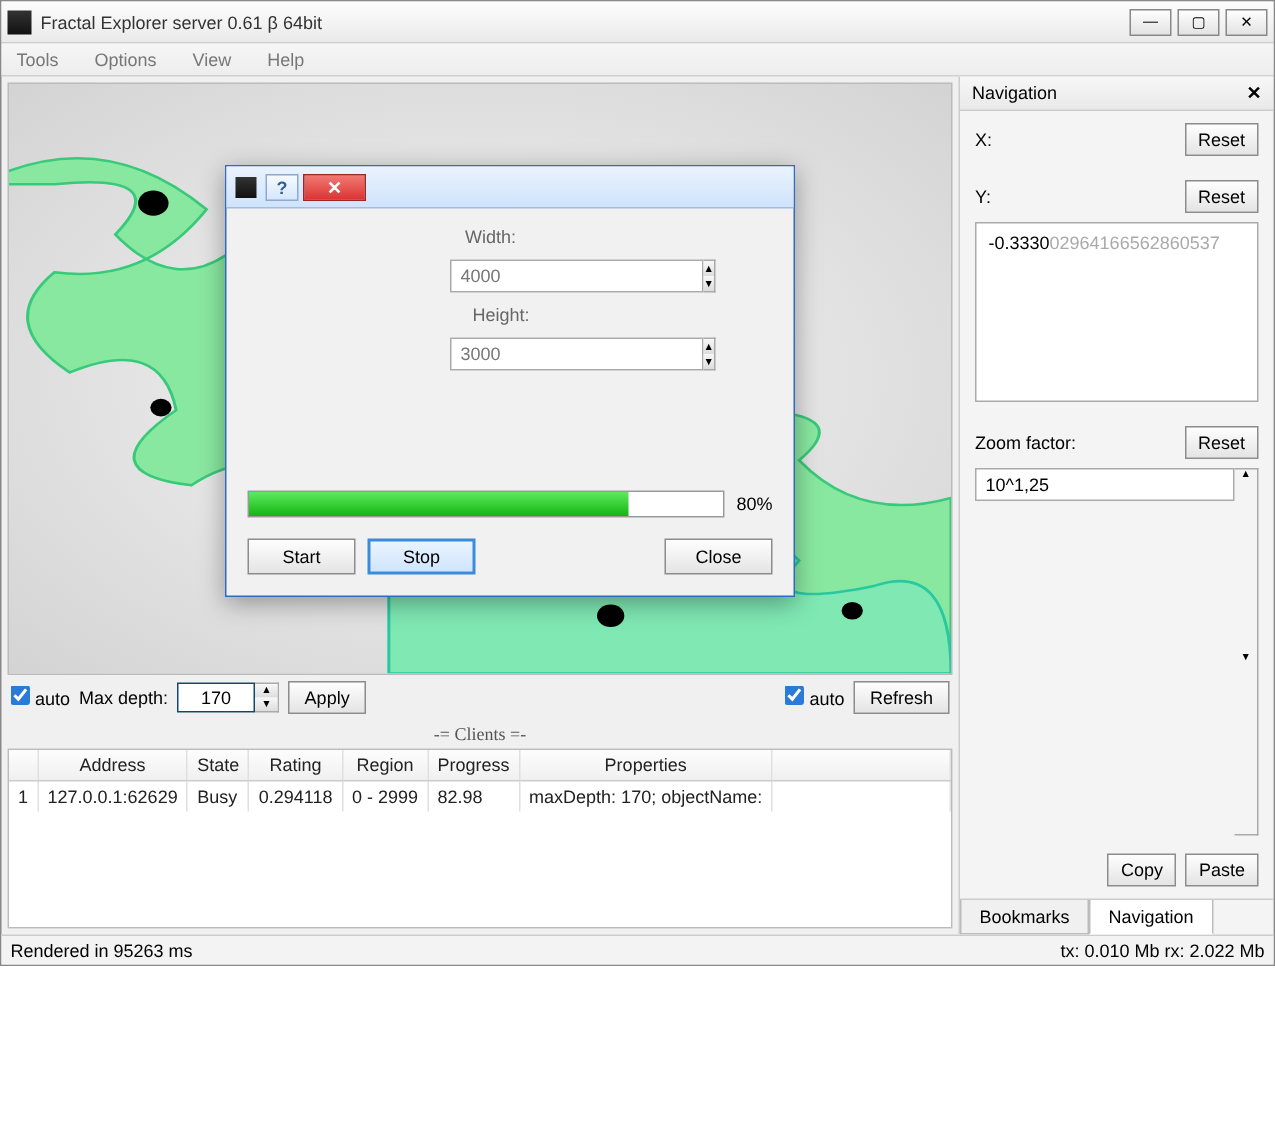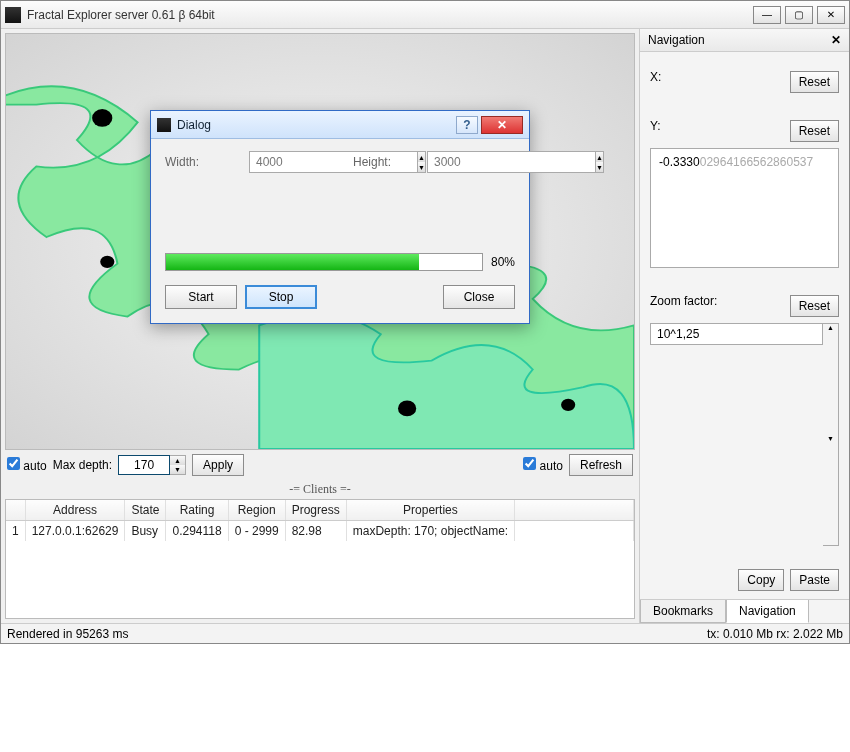--- a/index.html
+++ b/index.html
@@ -39,38 +39,38 @@
 .right-col { width:210px; border-left:1px solid #ccc; background:#f4f4f4; display:flex; flex-direction:column; }
 .nav-header { display:flex; align-items:center; background:linear-gradient(#f7f7f7,#e9e9e9); border-bottom:1px solid #ccc; padding:4px 8px; }
 .nav-header .close-x { margin-left:auto; font-weight:bold; }
 .nav-body { flex:1; padding:8px 10px; display:flex; flex-direction:column; gap:6px; }
 .nav-row { display:flex; align-items:center; }
 .nav-row label { flex:1; }
 .coord-box { height:120px; border:1px solid #aaa; background:#fff; padding:6px 8px; color:#aaa; }
 .coord-box .val { color:#000; }
 .zoom-input { flex:1; display:flex; }
 .zoom-input input{ flex:1; height:22px; border:1px solid #aaa; padding:0 6px; }
-.btn-sm { height:22px; padding:0 8px; border:1px solid #8c8c8c; background:linear-gradient(#fefefe,#e4e4e4);margin-top:11px; }
+.btn-sm { height:22px; padding:0 8px; border:1px solid #8c8c8c; background:linear-gradient(#fefefe,#e4e4e4); }
 .btn-row { display:flex; gap:6px; justify-content:flex-end; margin-top:6px; }
 .tabs { display:flex; border-top:1px solid #ccc; }
 .tab { padding:4px 12px; border:1px solid #bbb; border-top:none; background:#f0f0f0; position:relative; top:0; }
 .tab.active { background:#fff; border-bottom:1px solid #fff; }
 
 .statusbar { height:20px; border-top:1px solid #ccc; display:flex; align-items:center; padding:0 6px; background:#f3f3f3; }
 .statusbar .sb-right { margin-left:auto; }
 
 
 .dialog { position:absolute; left:150px; top:110px; width:380px; background:#f1f1f1; border:1px solid #316ac5; box-shadow:0 4px 16px rgba(0,0,0,.35); }
 .dlg-title { height:28px; background:linear-gradient(#eaf3ff,#cfe3fb); border-bottom:1px solid #9fbde2; display:flex; align-items:center; padding:0 6px; }
 .dlg-title .icon { width:14px; height:14px; background:linear-gradient(#333,#111); margin-right:6px; }
 .dlg-title .txt { flex:1; color:#123; }
 .dlg-title .help-btn { width:22px; height:18px; border:1px solid #8fa9cc; background:linear-gradient(#f6faff,#d6e6fb); display:flex; align-items:center; justify-content:center; margin-right:3px; font-weight:bold; color:#35608f; }
 .dlg-title .close-btn { width:42px; height:18px; background:linear-gradient(#f07a73,#d33); border:1px solid #982a24; color:#fff; display:flex; align-items:center; justify-content:center; font-weight:bold; }
 .dlg-body { padding:12px 14px 14px; }
-.dlg-row { display:flex; align-items:center; gap:24px; margin-bottom:8px; }
+.dlg-row { display:flex; align-items:center; gap:8px; margin-bottom:8px;flex-direction:column; }
 .dlg-row label { width:60px; color:#666; }
 .num-field { width:80px; height:22px; display:flex; }
 .num-field input { flex:1; border:1px solid #aaa; padding:0 6px; color:#777; text-align:left; }
 .num-field .ar { width:16px; border:1px solid #aaa; border-left:none; display:flex; flex-direction:column; }
 .num-field .ar div{ flex:1; font-size:7px; display:flex; align-items:center; justify-content:center; background:linear-gradient(#f8f8f8,#ddd); }
 .path-field { flex:1; height:22px; display:flex; }
 .path-field input { flex:1; border:1px solid #aaa; padding:0 6px; color:#777; }
 .path-field .dd { width:18px; border:1px solid #aaa; border-left:none; display:flex; align-items:center; justify-content:center; font-size:8px; background:linear-gradient(#f8f8f8,#ddd); }
 .progress-row { display:flex; align-items:center; gap:8px; margin-top:80px; }
 .progress-outer { flex:1; height:18px; border:1px solid #999; background:#fff; }
@@ -87,20 +87,26 @@
   <div class="titlebar">
     <span class="app-icon"></span>
     <span class="title">Fractal Explorer server  0.61 β 64bit</span>
     <div class="win-controls">
       <div class="win-btn">—</div>
       <div class="win-btn">▢</div>
       <div class="win-btn close">✕</div>
     </div>
   </div>
 
+  <div class="menubar">
+    <span>Tools</span>
+    <span>Options</span>
+    <span>View</span>
+    <span>Help</span>
+  </div>
 
   <div class="main-area">
     <div class="left-col">
       <div class="canvas-wrap">
         <svg class="fractal-svg" viewBox="0 0 620 470" preserveAspectRatio="none">
           <defs>
             <radialGradient id="bg" cx="50%" cy="50%" r="80%">
               <stop offset="0%" stop-color="#f5f5f5"></stop>
                 <stop offset="100%" stop-color="#cfcfcf"></stop>
             </radialGradient>
@@ -206,21 +212,20 @@
 
   <div class="statusbar">
     <span>Rendered in 95263 ms</span>
     <span class="sb-right">tx: 0.010 Mb rx: 2.022 Mb</span>
   </div>
 </div>
 
 <div class="dialog">
   <div class="dlg-title">
     <span class="icon"></span>
-    <span class="txt">Dialog</span>
     <span class="help-btn">?</span>
     <span class="close-btn">✕</span>
   </div>
   <div class="dlg-body">
     <div class="dlg-row">
       <label>Width:</label>
       <span class="num-field">
         <input value="4000" style="">
         <span class="ar">
             <div>▲</div>

